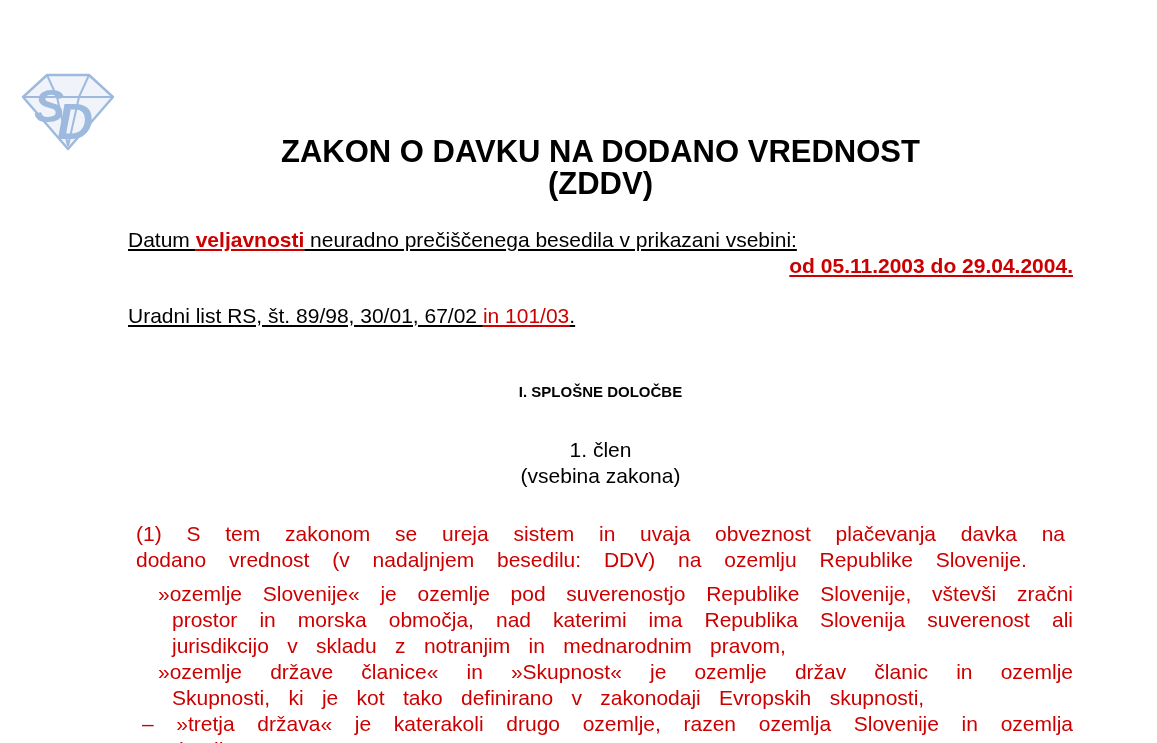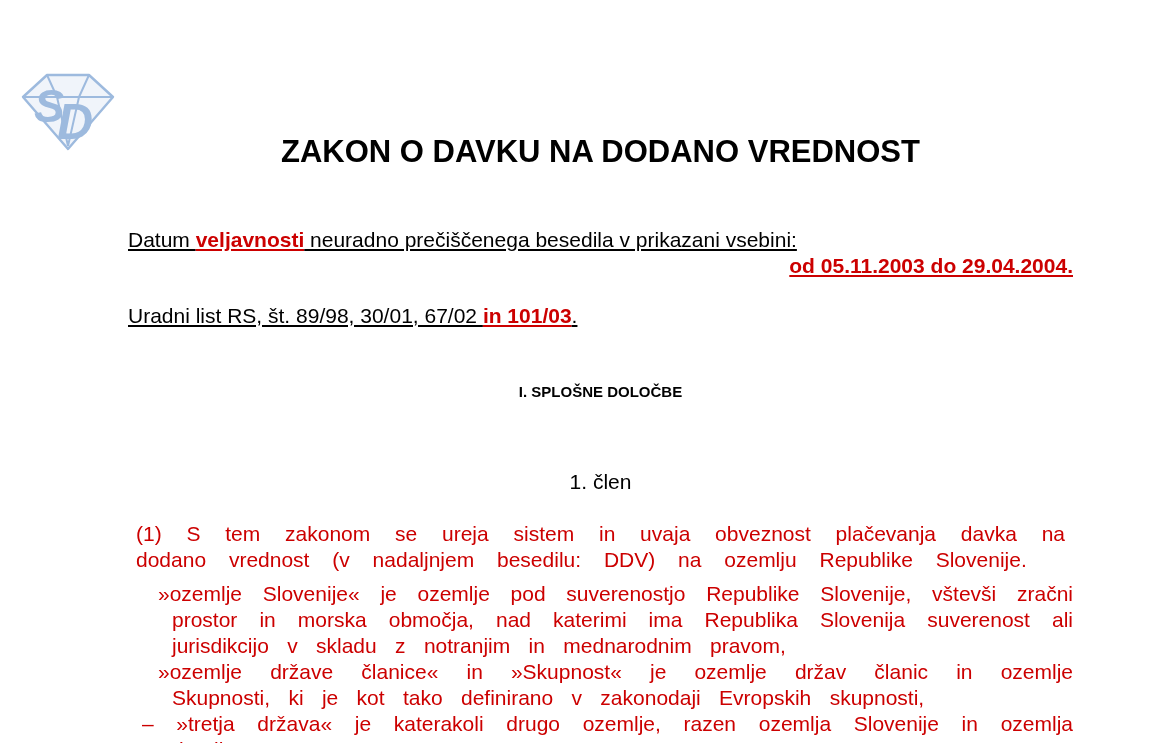--- a/index.html
+++ b/index.html
@@ -20,62 +20,64 @@
 
   .title{position:absolute;top:136px;left:0;width:100%;text-align:center;
          font-size:31px;font-weight:bold;line-height:32px;}
 
   .validity1{position:absolute;top:228px;left:0;white-space:nowrap;}
   .validity2{position:absolute;top:254px;left:0;width:100%;text-align:right;}
   .gazette{position:absolute;top:304px;left:0;white-space:nowrap;}
 
   .section-heading{position:absolute;top:383px;left:0;width:100%;text-align:center;
                    font-size:15px;font-weight:bold;}
-  .article-head{position:absolute;top:437px;left:0;width:100%;text-align:center;line-height:26px;margin-top:32px;}
+  .article-head{position:absolute;top:437px;left:0;width:100%;text-align:center;line-height:26px;}
 
   .content{position:absolute;top:513px;left:0;width:945px;line-height:26px;
            color:var(--accent-red,#c00);}
   .content p{margin:8px;text-align:justify;}
   .para1{word-spacing:17px;}
   ul.defs{margin:0;padding:0;list-style:none;}
   li.def{padding-left:44px;text-indent:-14px;text-align:justify;word-spacing:12.5px;}
   li.def-dash{text-indent:-30px;}
 
   .u{text-decoration:underline;}
-  .red{color:var(--accent-red,#c00);font-weight:bold;}
+  .red{color:var(--accent-red,#c00);}
   .bold{font-weight:bold;}
 </style>
 </head>
 <body>
 
 <div class="page">
 
   <svg class="logo" viewBox="0 0 96 82" aria-hidden="true">
     <polygon class="gem" points="3,27 27,5 69,5 93,27 48,79"></polygon>
     <path class="facet" d="M3,27 L93,27 M27,5 L37,27 M69,5 L59,27 M37,27 L48,76 M59,27 L48,76"></path>
     <text x="14" y="52" font-size="46">S</text>
     <text x="37" y="69" font-size="50">D</text>
   </svg>
 
   <div class="col">
 
     <div class="title">
       <div>ZAKON O DAVKU NA DODANO VREDNOST</div>
+      <div>(ZDDV)</div>
     </div>
 
     <div class="validity1"><span class="u">Datum </span><span class="u red bold">veljavnosti</span><span class="u"> neuradno prečiščenega besedila v prikazani vsebini:</span></div>
 
     <div class="validity2"><span class="u red bold">od 05.11.2003 do 29.04.2004.</span></div>
 
     <div class="gazette"><span class="u">Uradni list RS, št. 89/98, 30/01, 67/02 </span><span class="u red">in 101/03</span><span class="u">.</span></div>
 
     <div class="section-heading">I. SPLOŠNE DOLOČBE</div>
 
     <div class="article-head">
       <div>1. člen</div>
+      <div>(vsebina zakona)</div>
     </div>
 
     <div class="content">
       <p class="para1">(1) S tem zakonom se ureja sistem in uvaja obveznost plačevanja davka na dodano vrednost (v nadaljnjem besedilu: DDV) na ozemlju Republike Slovenije.</p>
       <ul class="defs">
         <li class="def">»ozemlje Slovenije« je ozemlje pod suverenostjo Republike Slovenije, vštevši zračni prostor in morska območja, nad katerimi ima Republika Slovenija suverenost ali jurisdikcijo v skladu z notranjim in mednarodnim pravom,</li>
         <li class="def">»ozemlje države članice« in »Skupnost« je ozemlje držav članic in ozemlje Skupnosti, ki je kot tako definirano v zakonodaji Evropskih skupnosti,</li>
         <li class="def def-dash">– »tretja država« je katerakoli drugo ozemlje, razen ozemlja Slovenije in ozemlja drugih</li>
       </ul>
     </div>

